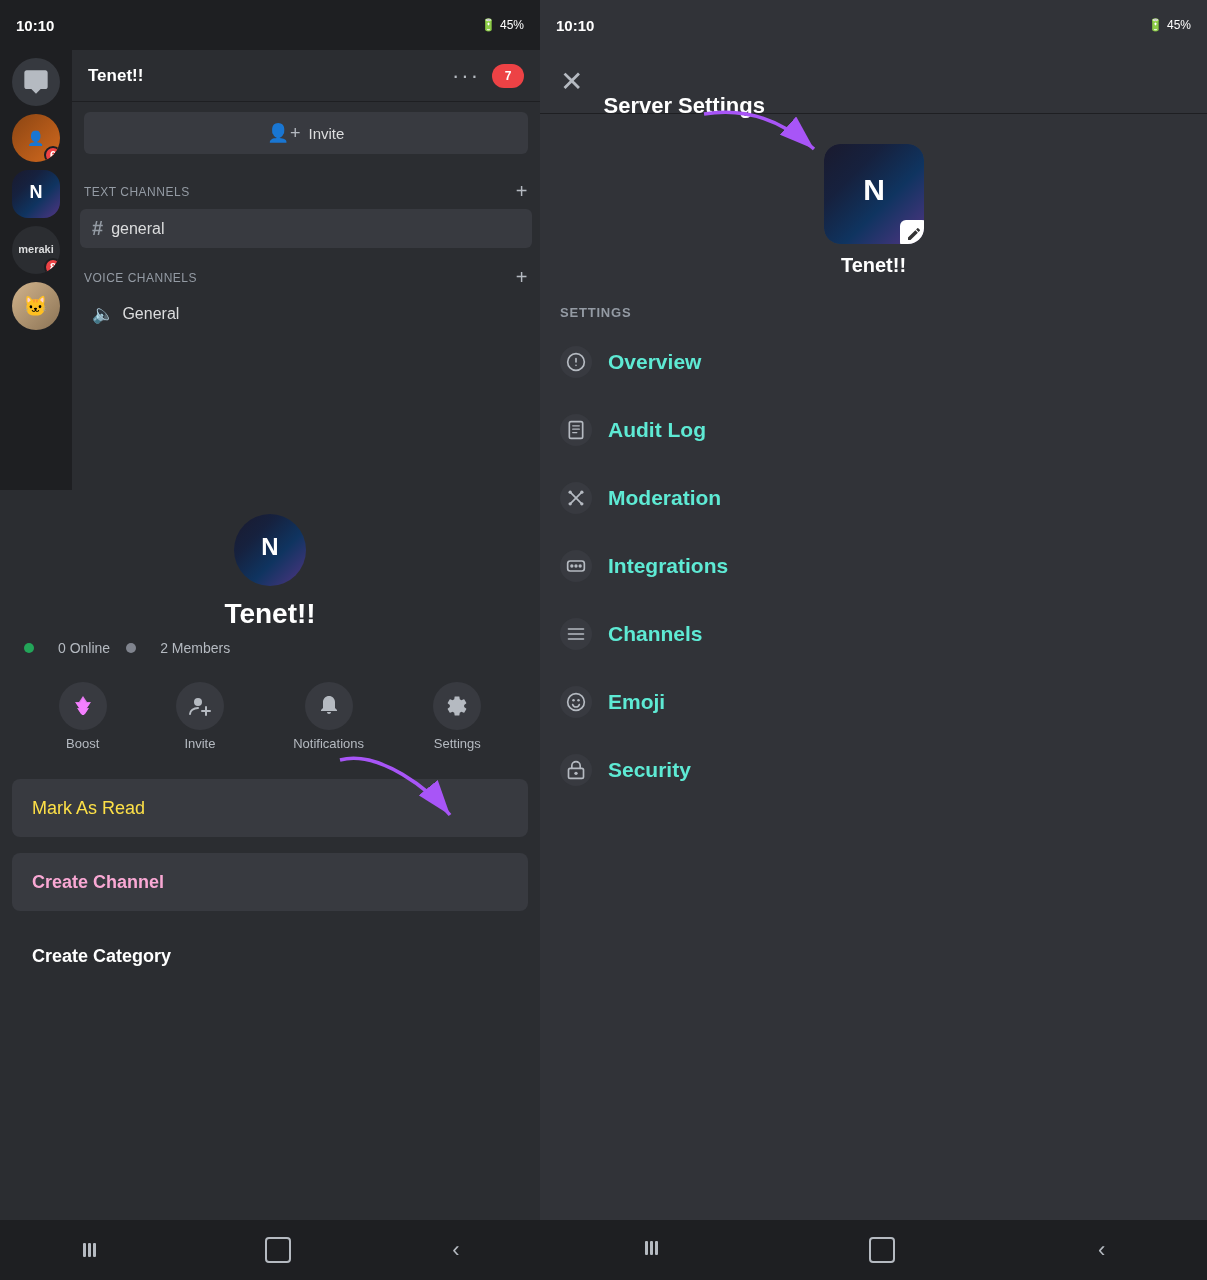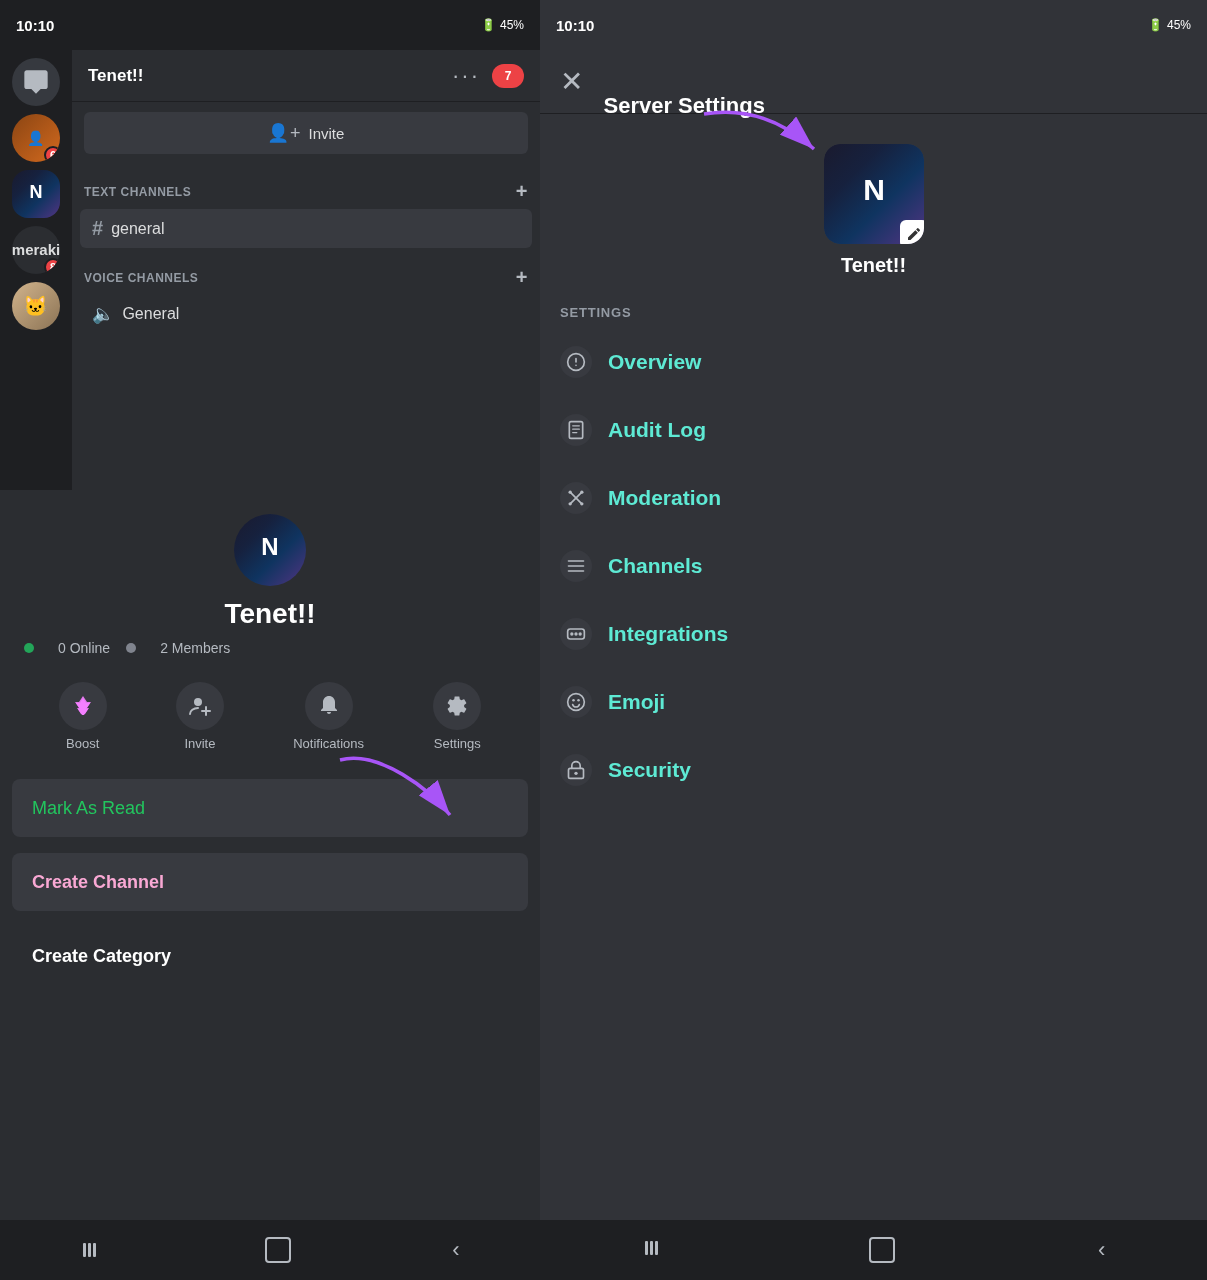--- a/index.html
+++ b/index.html
@@ -154,21 +154,21 @@
       flex-shrink: 0;
     }
 
     .channel-category {
       display: flex;
       align-items: center;
       justify-content: space-between;
       padding: 16px 12px 4px 12px;
       color: #949ba4;
       font-size: 12px;
-      font-weight: 700;
+      font-weight: 400;
       text-transform: uppercase;
       letter-spacing: 0.5px;
       flex-shrink: 0;
     }
     .channel-item {
       display: flex;
       align-items: center;
       gap: 8px;
       padding: 8px 12px;
       margin: 2px 8px;
@@ -270,21 +270,21 @@
     }
 
     .mark-read-btn {
       margin: 8px 12px;
       background: #383a40;
       border-radius: 8px;
       height: 58px;
       display: flex;
       align-items: center;
       padding: 0 20px;
-      color: #22c55e;
+      color: #fde047;
       font-size: 18px;
       cursor: pointer;
       flex-shrink: 0;
     }
 
     .create-channel-btn {
       margin: 8px 12px;
       background: #383a40;
       border-radius: 8px;
       height: 58px;
@@ -518,21 +518,21 @@
 
     <div class="server-icon active" style="overflow:hidden;">
       <div class="tenet-avatar">
         <svg width="40" height="40" viewBox="0 0 40 40">
             <text x="50%" y="60%" text-anchor="middle" fill="white" font-size="18" font-weight="900">N</text>
           </svg>
       </div>
     </div>
 
     <div class="server-icon" style="background:#2b2d31;overflow:hidden;">
-      <div style="width:100%;height:100%;display:flex;align-items:center;justify-content:center;color:#dcddde;font-size:15px;font-weight:700;text-align:left;line-height:1.2;">meraki</div>
+      <div style="width:100%;height:100%;display:flex;align-items:center;justify-content:center;color:#dcddde;font-size:11px;font-weight:700;text-align:left;line-height:1.2;">meraki</div>
       <div class="badge">8</div>
     </div>
 
     <div class="server-icon" style="background:#8B7355;overflow:hidden;">
       <div style="width:100%;height:100%;background:linear-gradient(135deg,#D2B48C,#8B7355);display:flex;align-items:center;justify-content:center;color:#fff;font-size:20px;">🐱</div>
     </div>
   </div>
 
   <div class="channel-area">
 
@@ -754,38 +754,38 @@
           <circle cx="5" cy="19" r="2" fill="#b5bac1"></circle>
           <circle cx="19" cy="19" r="2" fill="#b5bac1"></circle>
         </svg>
       </div>
       <span class="settings-item-label">Moderation</span>
     </div>
 
     <div class="settings-item">
       <div class="settings-item-icon">
         <svg width="20" height="20" viewBox="0 0 24 24" fill="none">
-          <line x1="3" y1="6" x2="21" y2="6" stroke="#b5bac1" stroke-width="2" stroke-linecap="round"></line>
-          <line x1="3" y1="12" x2="21" y2="12" stroke="#b5bac1" stroke-width="2" stroke-linecap="round"></line>
-          <line x1="3" y1="18" x2="21" y2="18" stroke="#b5bac1" stroke-width="2" stroke-linecap="round"></line>
-        </svg>
-      </div>
-      <span class="settings-item-label">Channels</span>
-    </div>
-
-    <div class="settings-item">
-      <div class="settings-item-icon">
-        <svg width="20" height="20" viewBox="0 0 24 24" fill="none">
           <rect x="2" y="6" width="20" height="12" rx="3" stroke="#b5bac1" stroke-width="2"></rect>
           <circle cx="7" cy="12" r="2" fill="#b5bac1"></circle>
           <circle cx="12" cy="12" r="2" fill="#b5bac1"></circle>
           <circle cx="17" cy="12" r="2" fill="#b5bac1"></circle>
         </svg>
       </div>
       <span class="settings-item-label">Integrations</span>
+    </div>
+
+    <div class="settings-item">
+      <div class="settings-item-icon">
+        <svg width="20" height="20" viewBox="0 0 24 24" fill="none">
+          <line x1="3" y1="6" x2="21" y2="6" stroke="#b5bac1" stroke-width="2" stroke-linecap="round"></line>
+          <line x1="3" y1="12" x2="21" y2="12" stroke="#b5bac1" stroke-width="2" stroke-linecap="round"></line>
+          <line x1="3" y1="18" x2="21" y2="18" stroke="#b5bac1" stroke-width="2" stroke-linecap="round"></line>
+        </svg>
+      </div>
+      <span class="settings-item-label">Channels</span>
     </div>
 
     <div class="settings-item">
       <div class="settings-item-icon">
         <svg width="20" height="20" viewBox="0 0 24 24" fill="none">
           <circle cx="12" cy="12" r="10" stroke="#b5bac1" stroke-width="2"></circle>
           <circle cx="9" cy="10" r="1.5" fill="#b5bac1"></circle>
           <circle cx="15" cy="10" r="1.5" fill="#b5bac1"></circle>
           <path d="M8 15C8.5 17 10 18 12 18C14 18 15.5 17 16 15" stroke="#b5bac1" stroke-width="2" stroke-linecap="round"></path>
         </svg>

